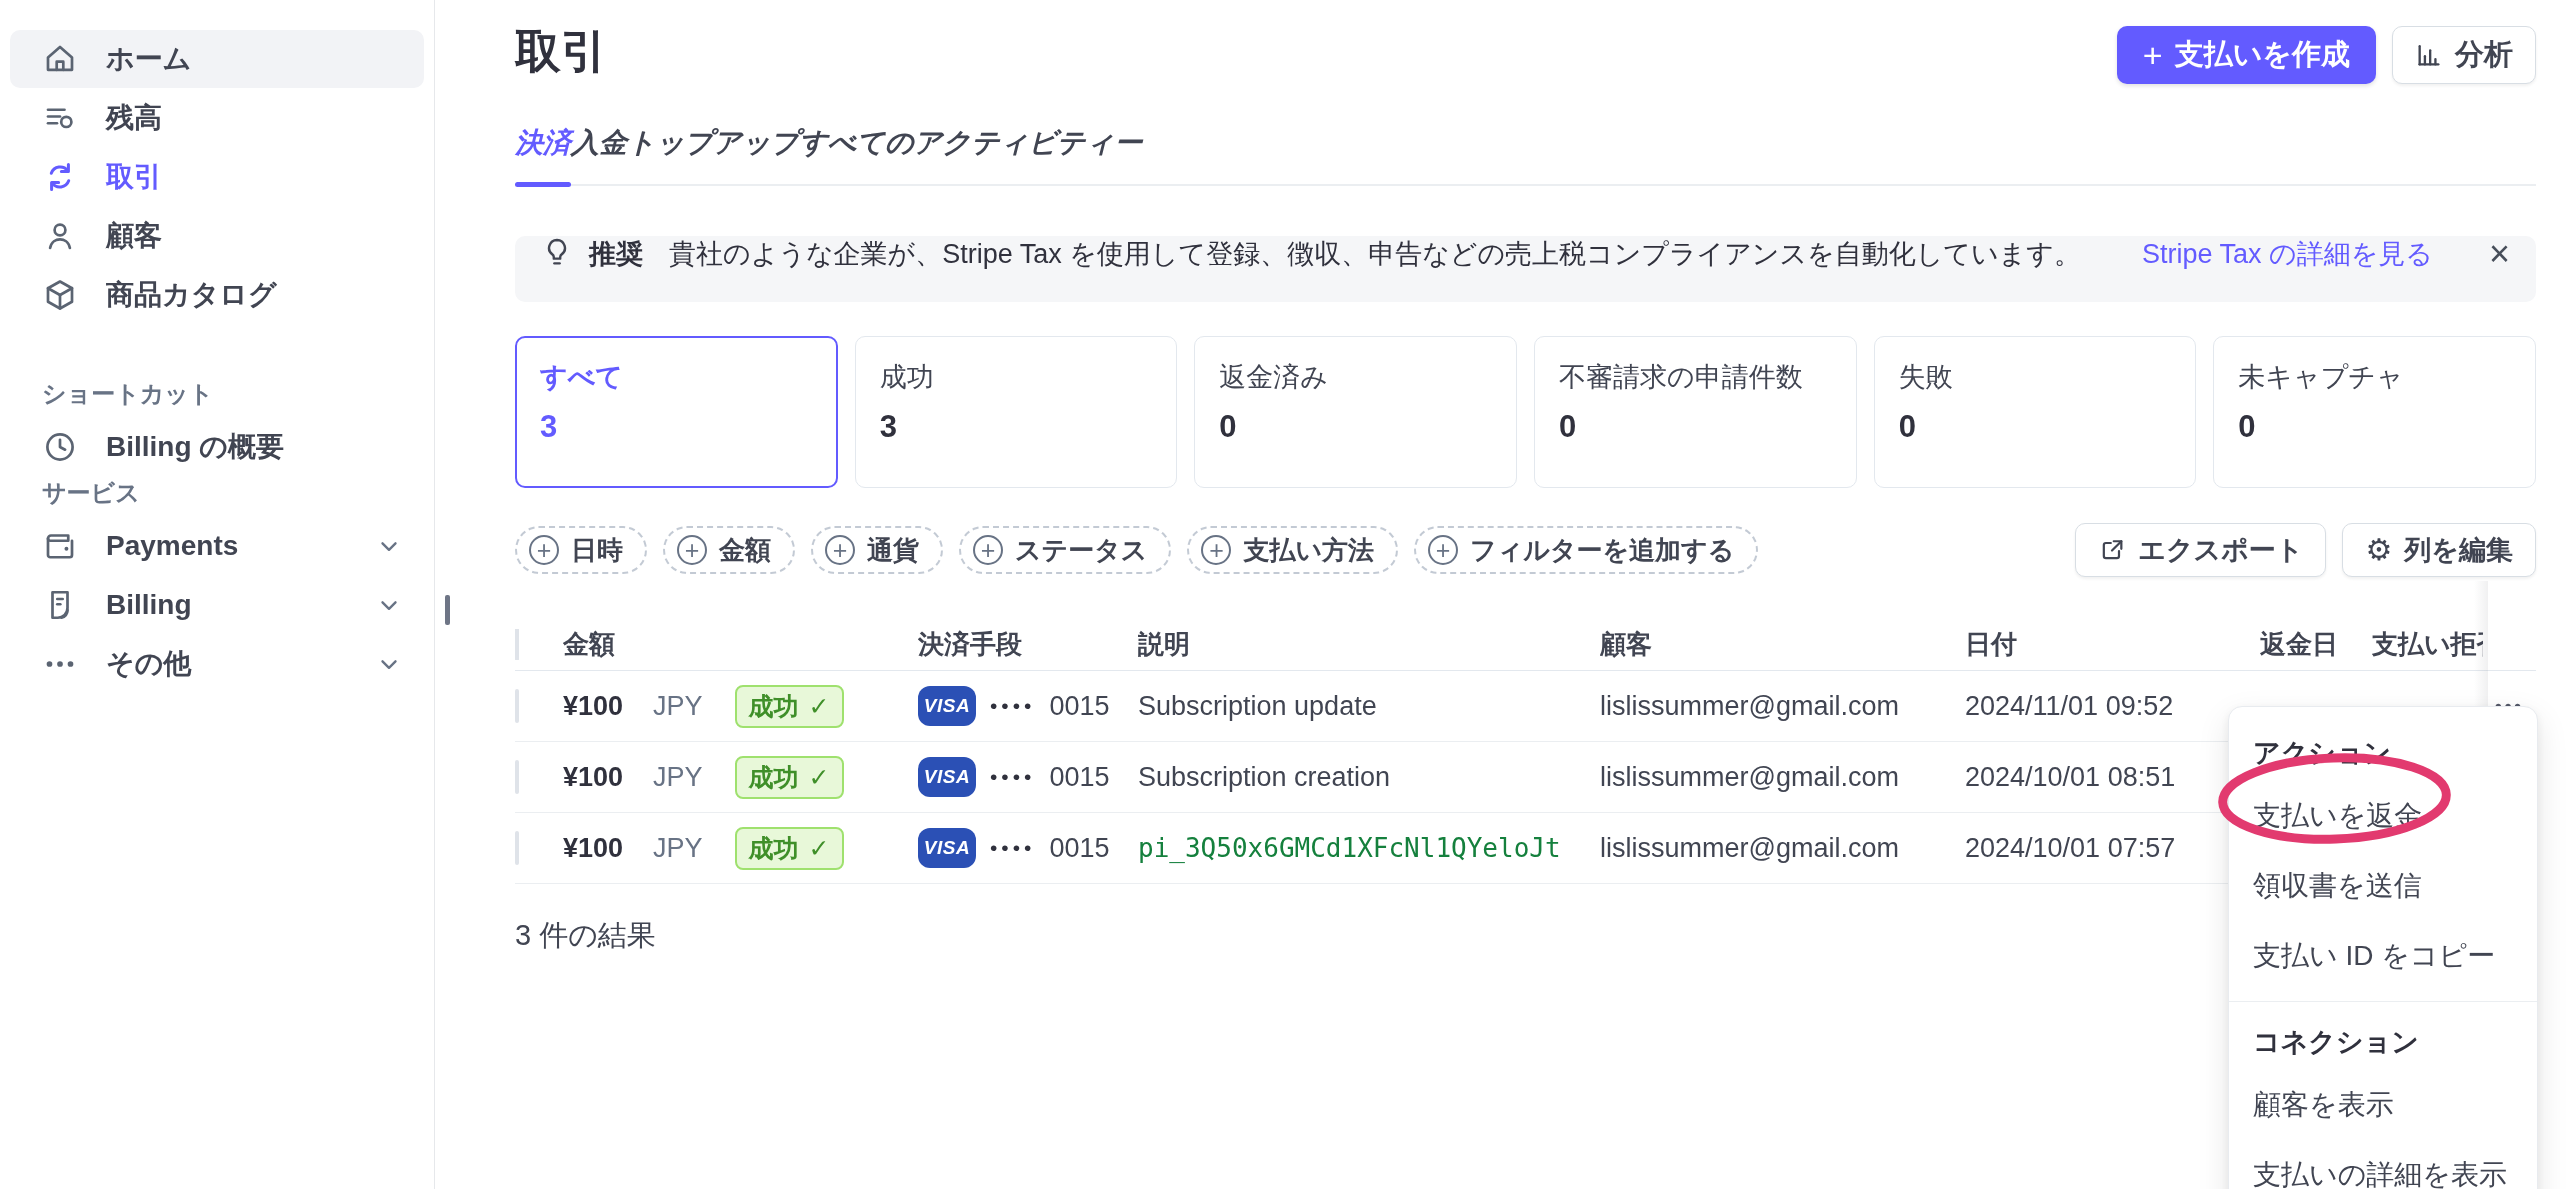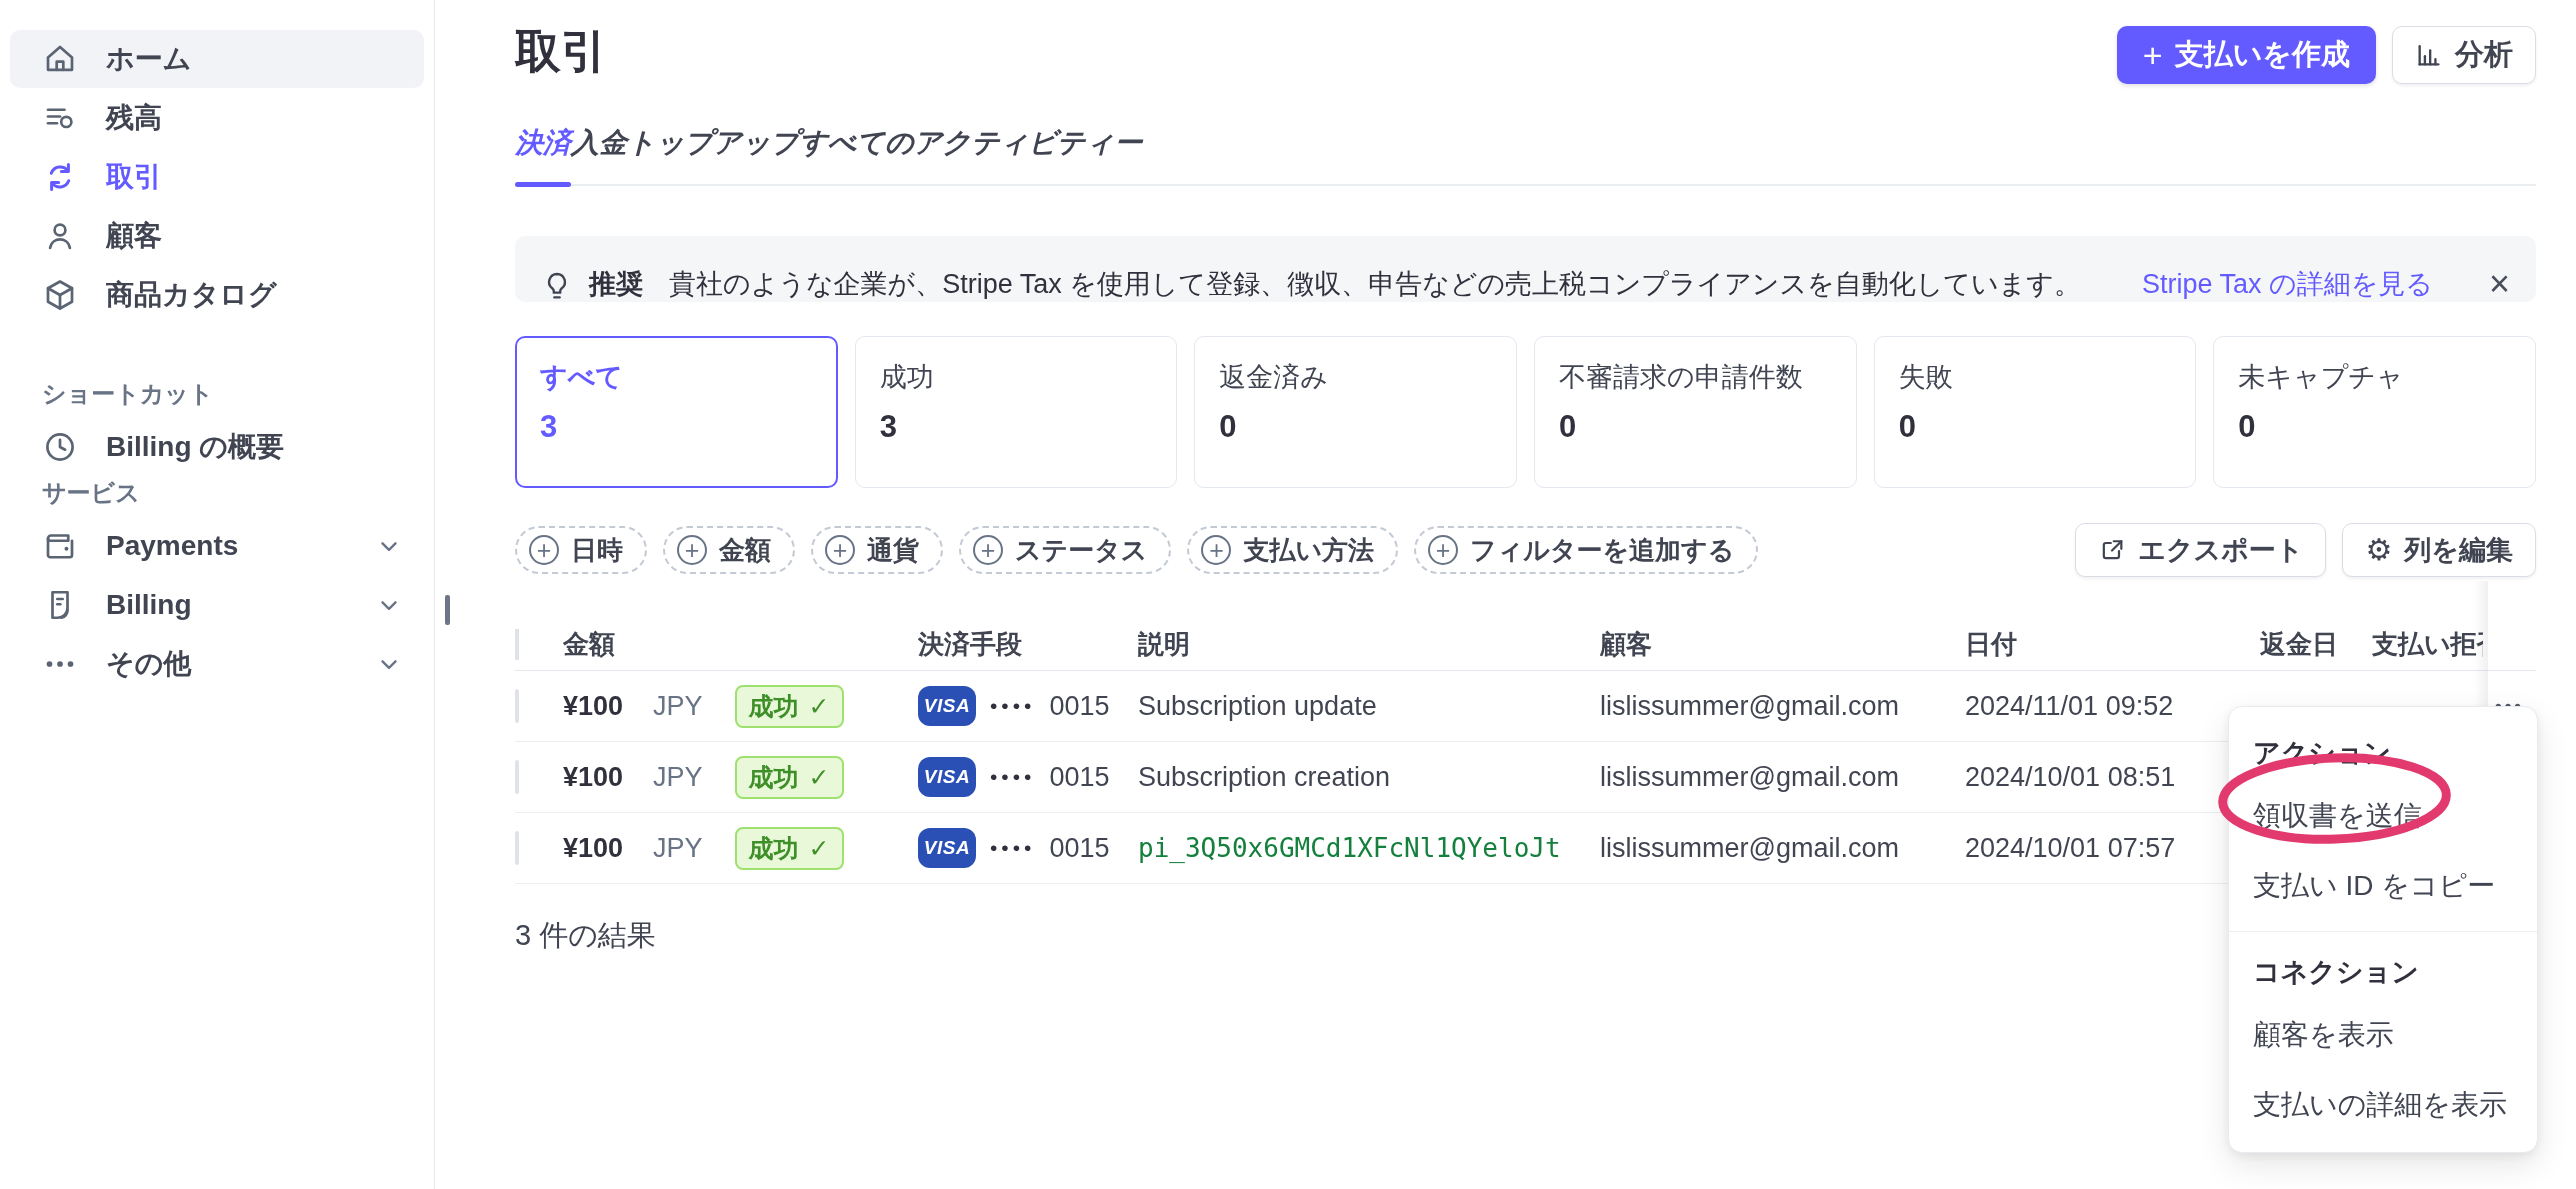--- a/index.html
+++ b/index.html
@@ -46,21 +46,21 @@
   .btn-secondary .bicon { width:28px; height:28px; color:#414552; }
 
   .tabs { display:flex; margin-top:40px; border-bottom:2px solid #ebeef1;font-style:italic; }
   .tab { font-size:28px; font-weight:600; color:#414552; padding-bottom:22px; position:relative; cursor:pointer; }
   .tab.active { color:#635bff; }
   .tab.active::after { content:""; position:absolute; left:0; right:0; bottom:-3px; height:5px; border-radius:3px; background:#635bff; }
 
   
   .banner {
     margin-top:50px; height:66px; background:#f5f6f8; border-radius:10px;
-    display:flex; align-items:flex-end; padding:0 26px; gap:16px; font-size:27px; color:#30313d;
+    display:flex; align-items:flex-start; padding:0 26px; gap:16px; font-size:27px; color:#30313d;
   }
   .banner .bulb { width:32px; height:32px; color:#414552; flex:none; }
   .banner .badge { font-weight:700; margin-right:10px; }
   .banner .grow { flex:1; }
   .banner .blink { color:#635bff; font-weight:500; cursor:pointer; }
   .banner .bclose { margin-left:40px; font-size:36px; color:#474e5a; cursor:pointer; line-height:1; }
 
   
   .cards { display:flex; gap:17px; margin-top:34px; }
   .card { flex:1; height:152px; border:1px solid #e3e8ee; border-radius:10px; padding:22px 24px; background:#fff; cursor:pointer; }
@@ -448,20 +448,21 @@
     </div>
   </div>
 
   <div class="result-count">3 件の結果</div>
 </div>
 
 <div class="scroll-shadow"></div>
 
 <div class="context-menu">
   <div class="menu-header">アクション</div>
+  <div class="menu-item">支払いを返金</div>
   <div class="menu-item">領収書を送信</div>
   <div class="menu-item">支払い ID をコピー</div>
   <div class="menu-divider"></div>
   <div class="menu-header">コネクション</div>
   <div class="menu-item">顧客を表示</div>
   <div class="menu-item">支払いの詳細を表示</div>
 </div>
 
 <div class="annotation">
   <svg width="249" height="99" viewBox="0 0 250 100">

